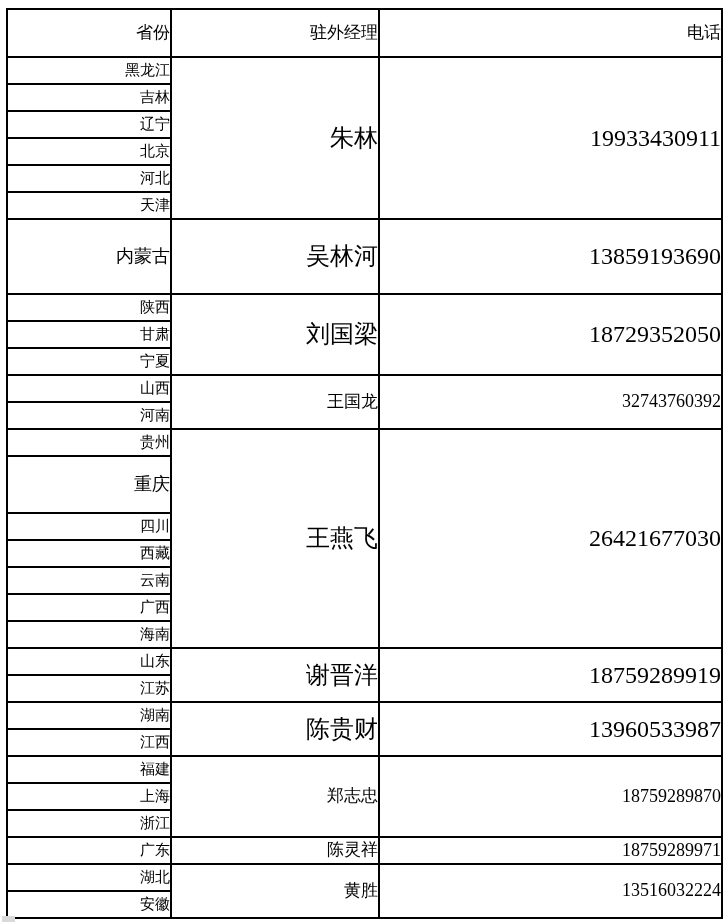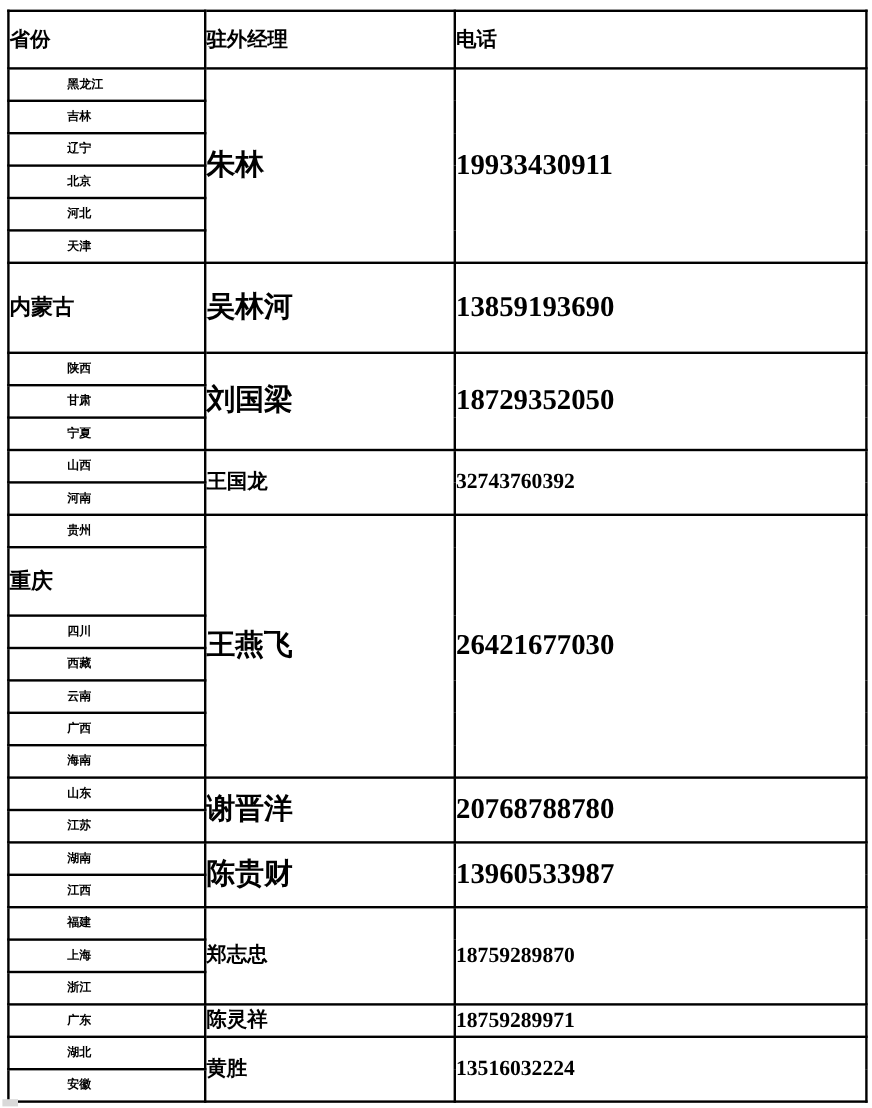--- a/index.html
+++ b/index.html
@@ -12,32 +12,32 @@
   table.contact-table {
     border-collapse:collapse;
     table-layout:fixed;
     width:715px;
   }
   col.c-prov { width:164px; }
   col.c-mgr  { width:208px; }
   col.c-tel  { width:343px; }
   th,td {
     border:2px solid #000000;
-    text-align:left;
+    text-align:right;
     vertical-align:middle;
     padding:0;
-    font-weight:700;
+    font-weight:400;
     line-height:1.1;
   }
   tr { height:27px; }
   tr.r-head  { height:48px; }
   tr.r-t61   { height:75px; }
   tr.r-t57   { height:57px; }
   th.hdr     { font-size:17px; }
-  td.prov    { font-size:10px;padding-left:48px; }
+  td.prov    { font-size:15px;padding-left:48px; }
   td.prov-lg { font-size:18px; }
   td.mgr     { font-size:24px; }
   td.mgr-sm  { font-size:17px; }
   td.tel     { font-size:24px; }
   td.tel-sm  { font-size:18px; }
   .artifact {
     position:absolute; left:2px; top:916px;
     width:13px; height:6px; background:#d9d9d9;
   }
 </style>
@@ -126,21 +126,21 @@
   <tr>
     <td class="prov">广西</td>
   </tr>
   <tr>
     <td class="prov">海南</td>
   </tr>
 
   <tr>
     <td class="prov">山东</td>
     <td class="mgr" rowspan="2">谢晋洋</td>
-    <td class="tel" rowspan="2">20768788780</td>
+    <td class="tel" rowspan="2">18759289919</td>
   </tr>
   <tr>
     <td class="prov">江苏</td>
   </tr>
 
   <tr>
     <td class="prov">湖南</td>
     <td class="mgr" rowspan="2">陈贵财</td>
     <td class="tel" rowspan="2">13960533987</td>
   </tr>

